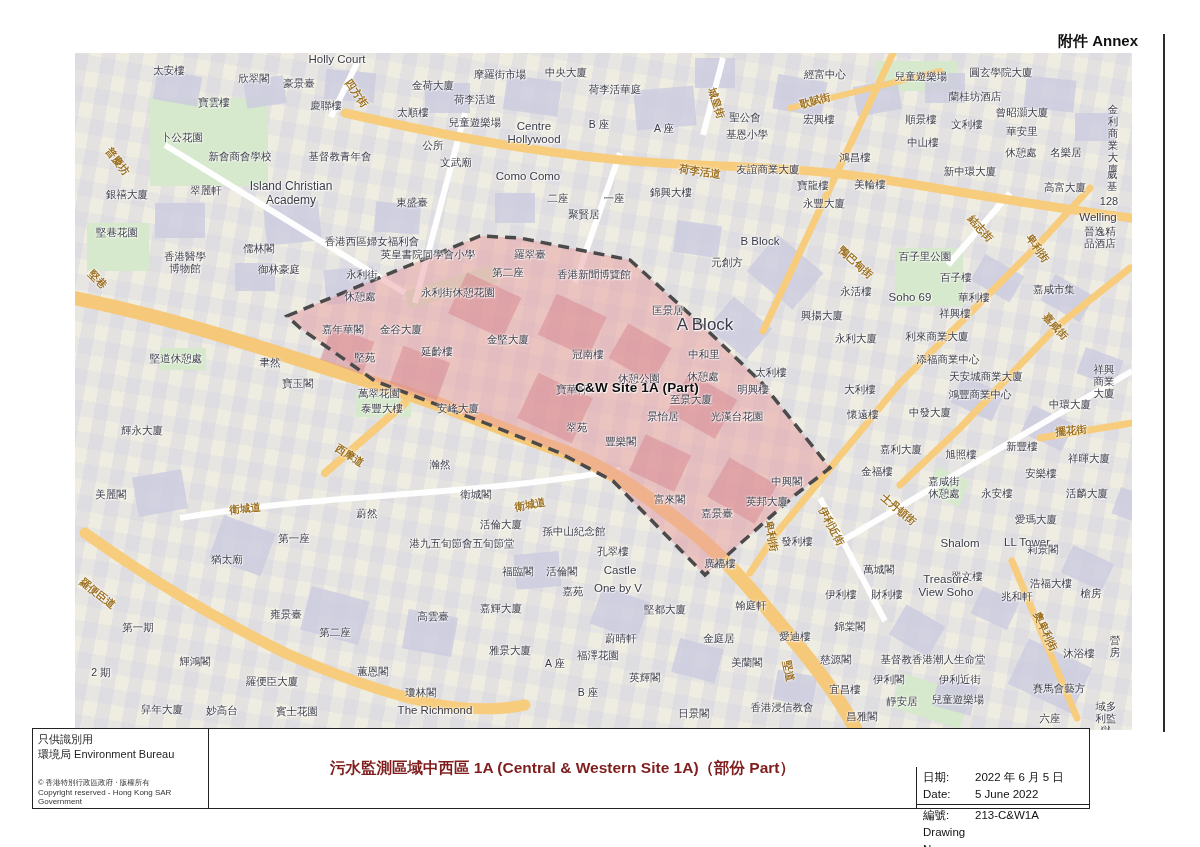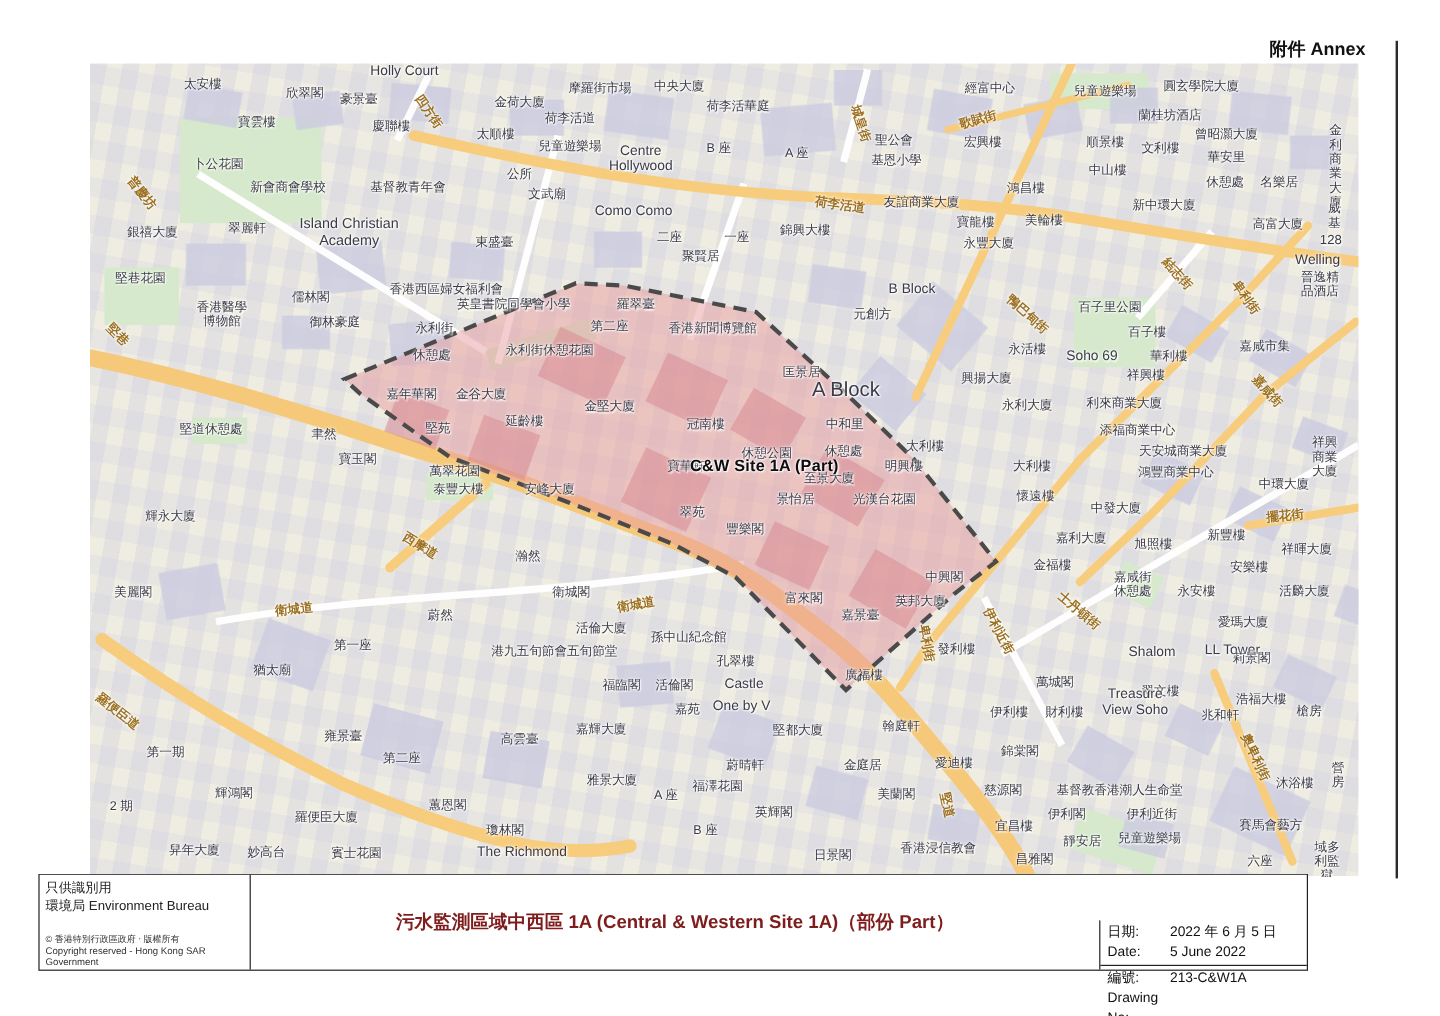--- a/index.html
+++ b/index.html
@@ -221,21 +221,21 @@
       <div class="lbl b" style="left: 881px; top: 224px; transform: translate(-50%, -50%) rotate(0deg);">百子樓</div>
       <div class="lbl b" style="left: 899px; top: 244px; transform: translate(-50%, -50%) rotate(0deg);">華利樓</div>
       <div class="lbl b" style="left: 835px; top: 245px; font-size: 11.5px; transform: translate(-50%, -50%) rotate(0deg);">Soho 69</div>
       <div class="lbl b" style="left: 880px; top: 260px; transform: translate(-50%, -50%) rotate(0deg);">祥興樓</div>
       <div class="lbl b" style="left: 979px; top: 236px; transform: translate(-50%, -50%) rotate(0deg);">嘉咸市集</div>
       <div class="lbl s" style="left: 981px; top: 273px; transform: translate(-50%, -50%) rotate(48deg);">嘉咸街</div>
       <div class="lbl b" style="left: 873px; top: 306px; transform: translate(-50%, -50%) rotate(0deg);">添福商業中心</div>
       <div class="lbl b" style="left: 911px; top: 323px; transform: translate(-50%, -50%) rotate(0deg);">天安城商業大廈</div>
       <div class="lbl b" style="left: 905px; top: 341px; transform: translate(-50%, -50%) rotate(0deg);">鴻豐商業中心</div>
       <div class="lbl b" style="left: 1029px; top: 328px; transform: translate(-50%, -50%) rotate(0deg);">祥興商業大廈</div>
-      <div class="lbl b" style="left: 847px; top: 371px; transform: translate(-50%, -50%) rotate(0deg); padding-left: 16px;">中發大廈</div>
+      <div class="lbl b" style="left: 847px; top: 359px; transform: translate(-50%, -50%) rotate(0deg); padding-left: 16px;">中發大廈</div>
       <div class="lbl b" style="left: 995px; top: 351px; transform: translate(-50%, -50%) rotate(0deg);">中環大廈</div>
       <div class="lbl s" style="left: 996px; top: 377px; transform: translate(-50%, -50%) rotate(-6deg);">擺花街</div>
       <div class="lbl b" style="left: 788px; top: 361px; transform: translate(-50%, -50%) rotate(0deg);">懷遠樓</div>
       <div class="lbl b" style="left: 785px; top: 336px; transform: translate(-50%, -50%) rotate(0deg);">大利樓</div>
       <div class="lbl b" style="left: 696px; top: 319px; transform: translate(-50%, -50%) rotate(0deg);">太利樓</div>
       <div class="lbl b" style="left: 297px; top: 188px; transform: translate(-50%, -50%) rotate(0deg);">香港西區婦女福利會</div>
       <div class="lbl b" style="left: 353px; top: 201px; transform: translate(-50%, -50%) rotate(0deg);">英皇書院同學會小學</div>
       <div class="lbl b" style="left: 184px; top: 195px; transform: translate(-50%, -50%) rotate(0deg);">儒林閣</div>
       <div class="lbl b" style="left: 204px; top: 216px; transform: translate(-50%, -50%) rotate(0deg);">御林豪庭</div>
       <div class="lbl b" style="left: 110px; top: 209px; transform: translate(-50%, -50%) rotate(0deg);">香港醫學

